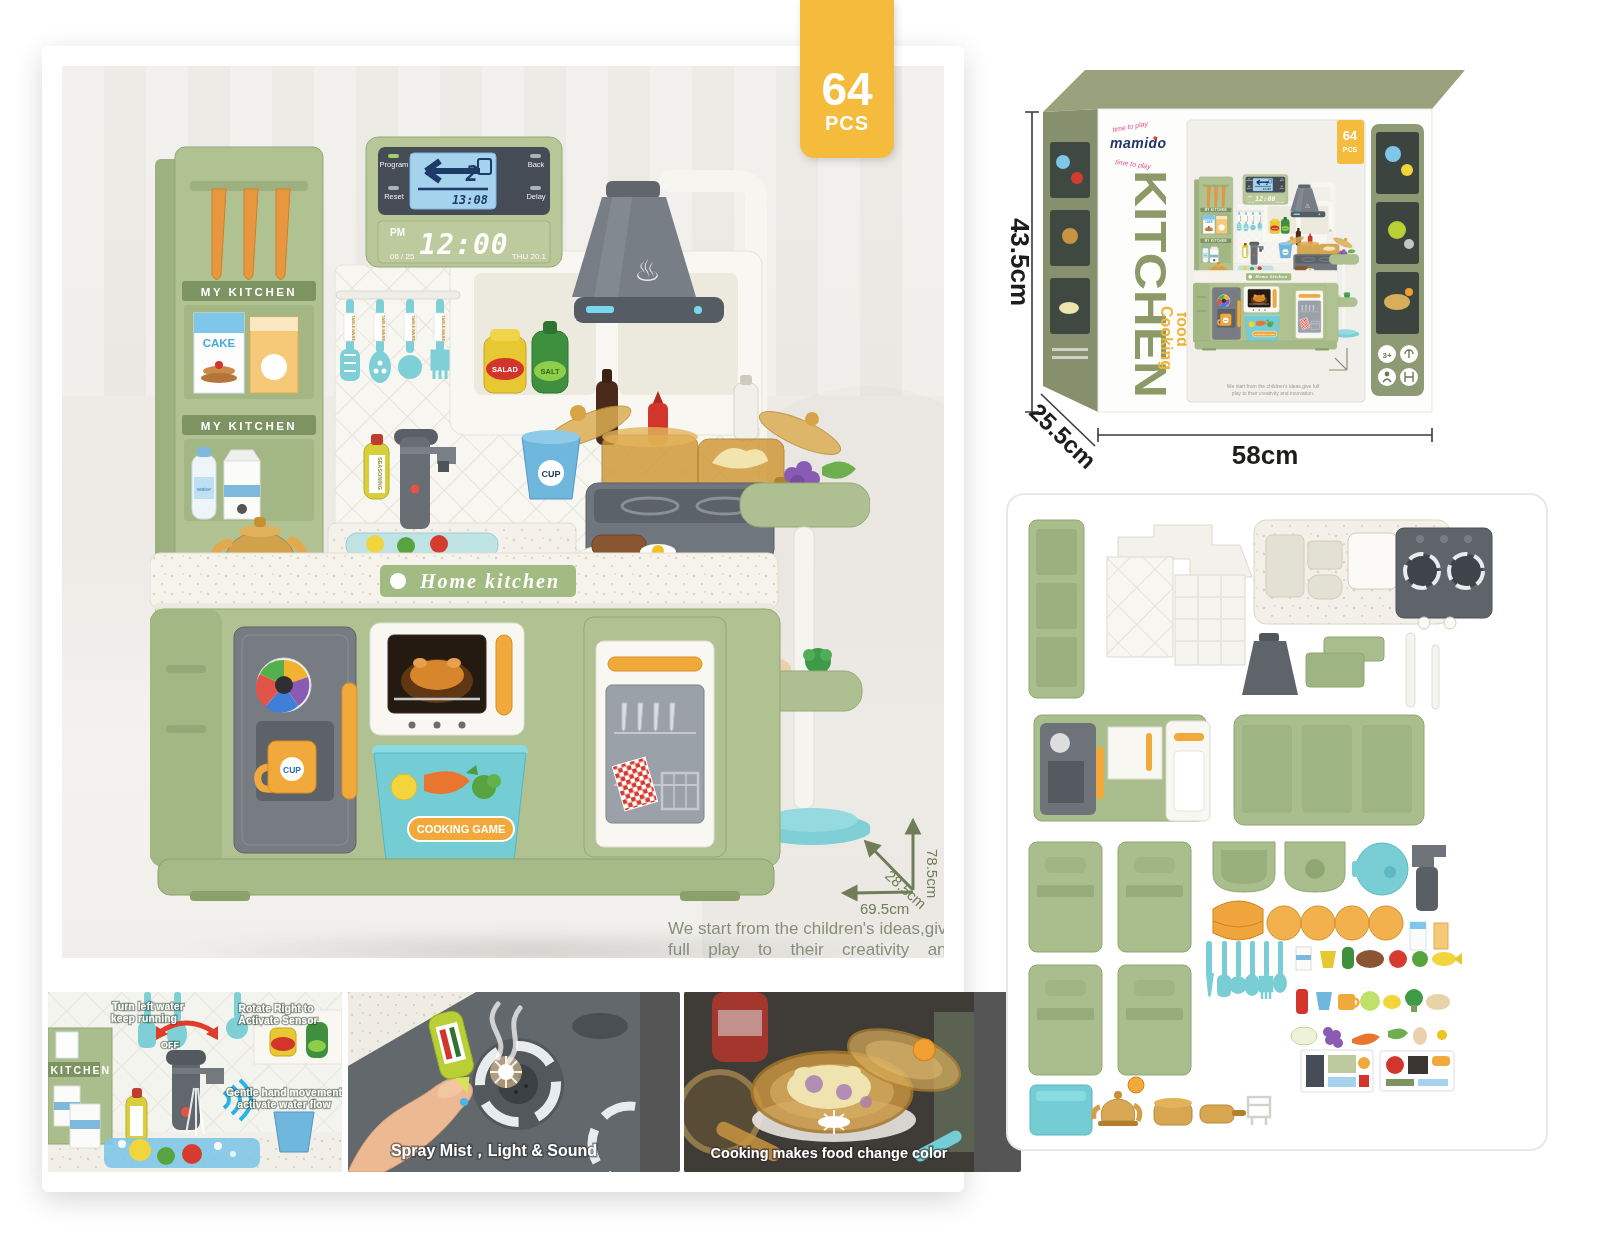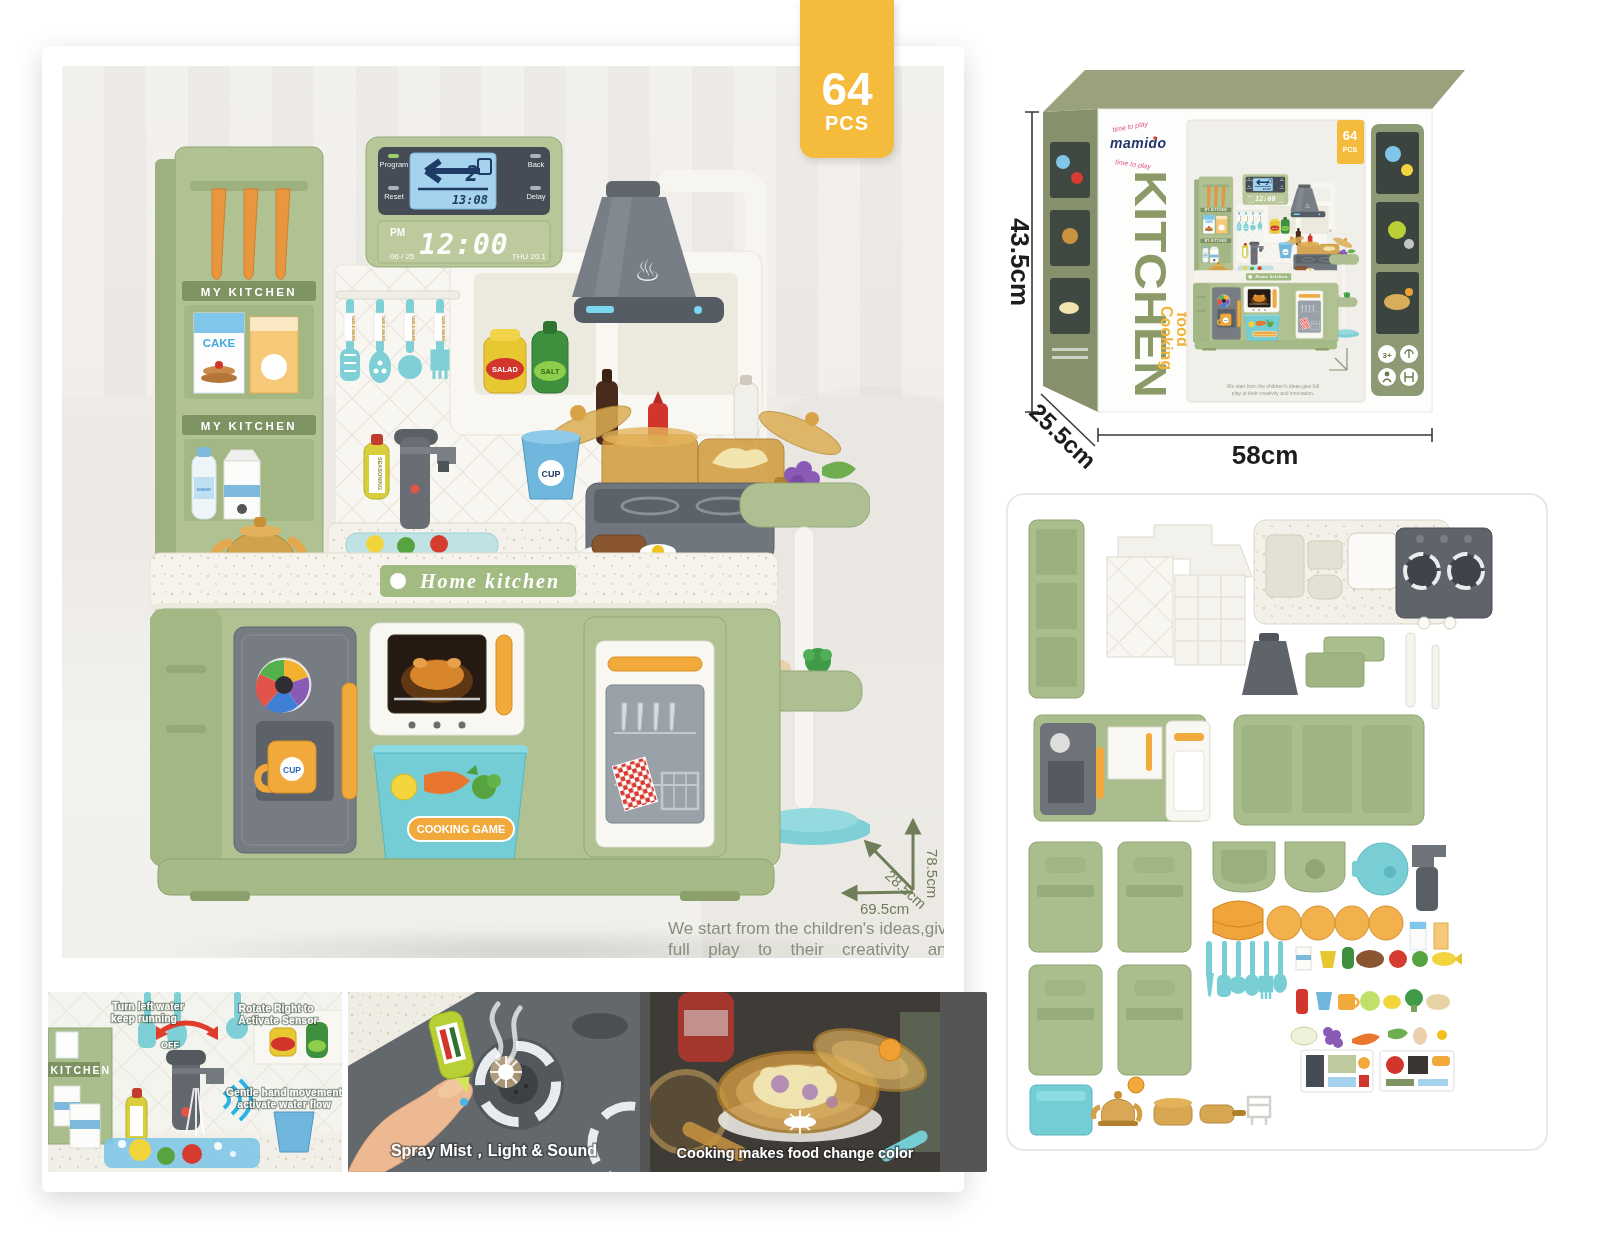--- a/index.html
+++ b/index.html
@@ -491,21 +491,21 @@
         <rect x="93" y="32" width="22" height="38" fill="#fff"></rect>
         <rect x="96" y="36" width="6" height="30" fill="#d2352b"></rect>
           <rect x="106" y="36" width="5" height="30" fill="#2e7430"></rect>
         <path d="M100 86 l8 18 l6 -16 z" fill="#d6e45a"></path>
       </g>
       <circle cx="116" cy="110" r="4" fill="#4ab4e8"></circle>
       <text x="146" y="164" font-size="16" font-weight="bold" fill="#fff" stroke="rgba(50,50,50,.55)" stroke-width="3" paint-order="stroke" text-anchor="middle">Spray Mist，Light &amp; Sound</text>
     </svg>
   </div>
 
-  <div class="thumb abs" style="left:608px;width:337px">
+  <div class="thumb abs" style="left:642px;width:337px">
     <svg width="290" height="180" viewBox="0 0 290 180">
       <rect width="290" height="180" fill="#3f3b36"></rect>
       <rect x="250" y="20" width="40" height="140" fill="#7a8a6b" opacity=".5"></rect>
       <rect x="28" y="0" width="56" height="70" rx="12" fill="#b5362c" opacity=".85"></rect>
       <rect x="34" y="18" width="44" height="26" fill="#ddd" opacity=".55"></rect>
       <circle cx="36" cy="120" r="40" fill="#6b5836" stroke="#c9a35c" stroke-width="6" opacity=".6"></circle>
       <ellipse cx="150" cy="128" rx="82" ry="22" fill="#e9e7e2" opacity=".9"></ellipse>
       <g>
         <ellipse cx="148" cy="100" rx="80" ry="40" fill="#c89441" opacity=".85" stroke="#a3762a" stroke-width="3"></ellipse>
         <ellipse cx="148" cy="100" rx="62" ry="28" fill="#d9b066" opacity=".6"></ellipse>

